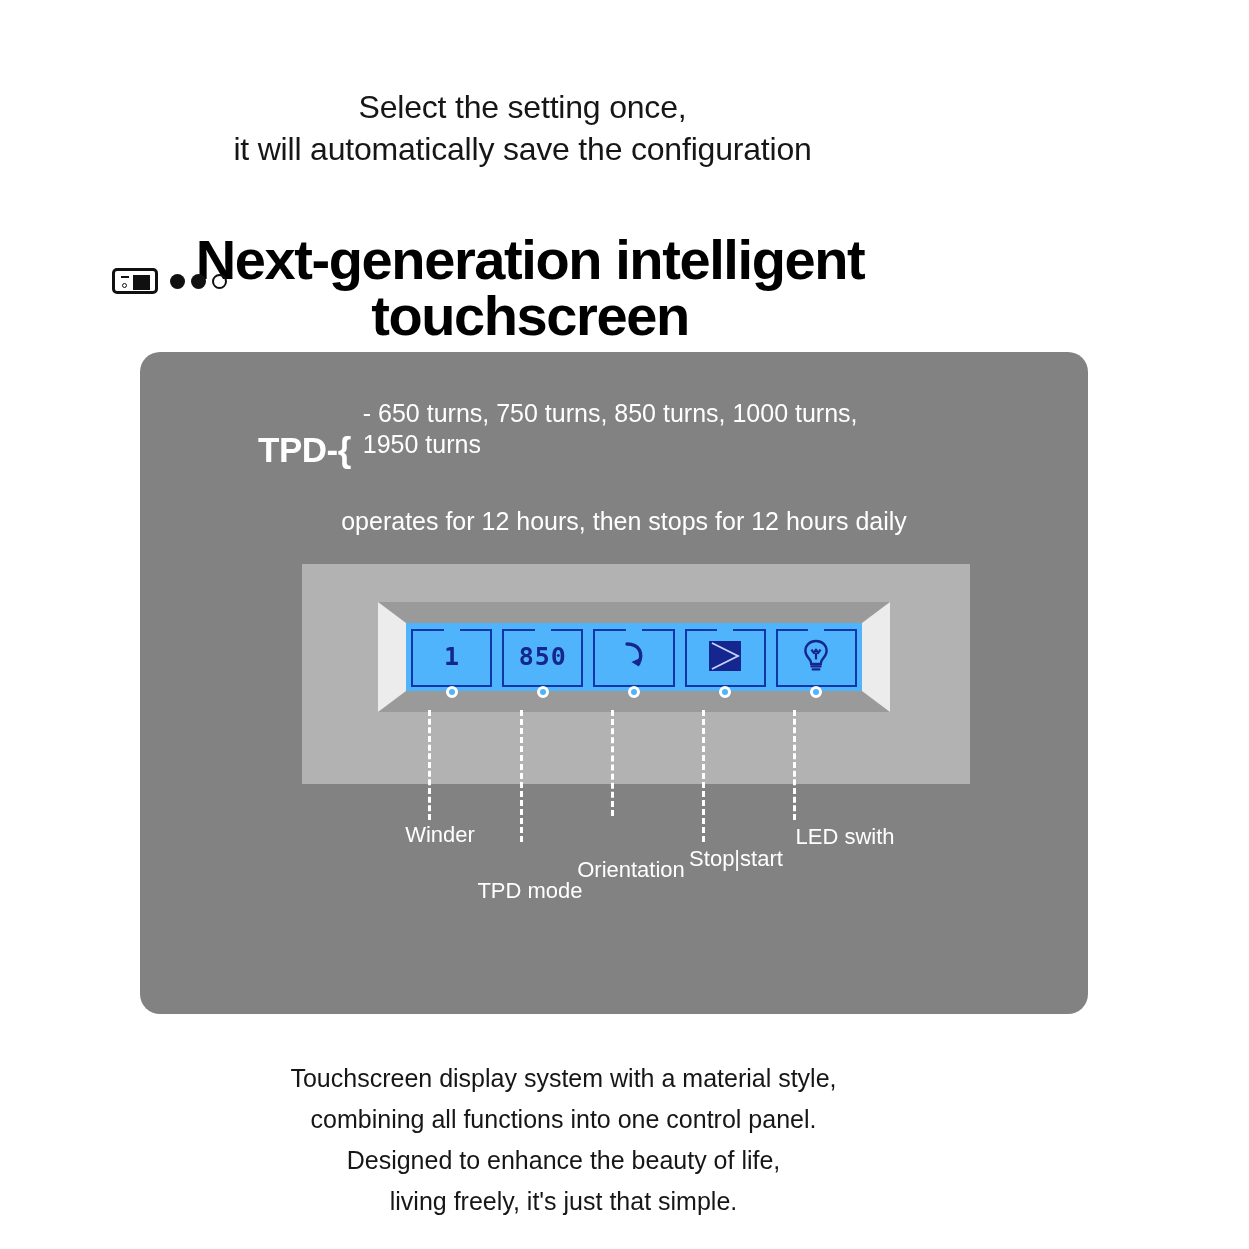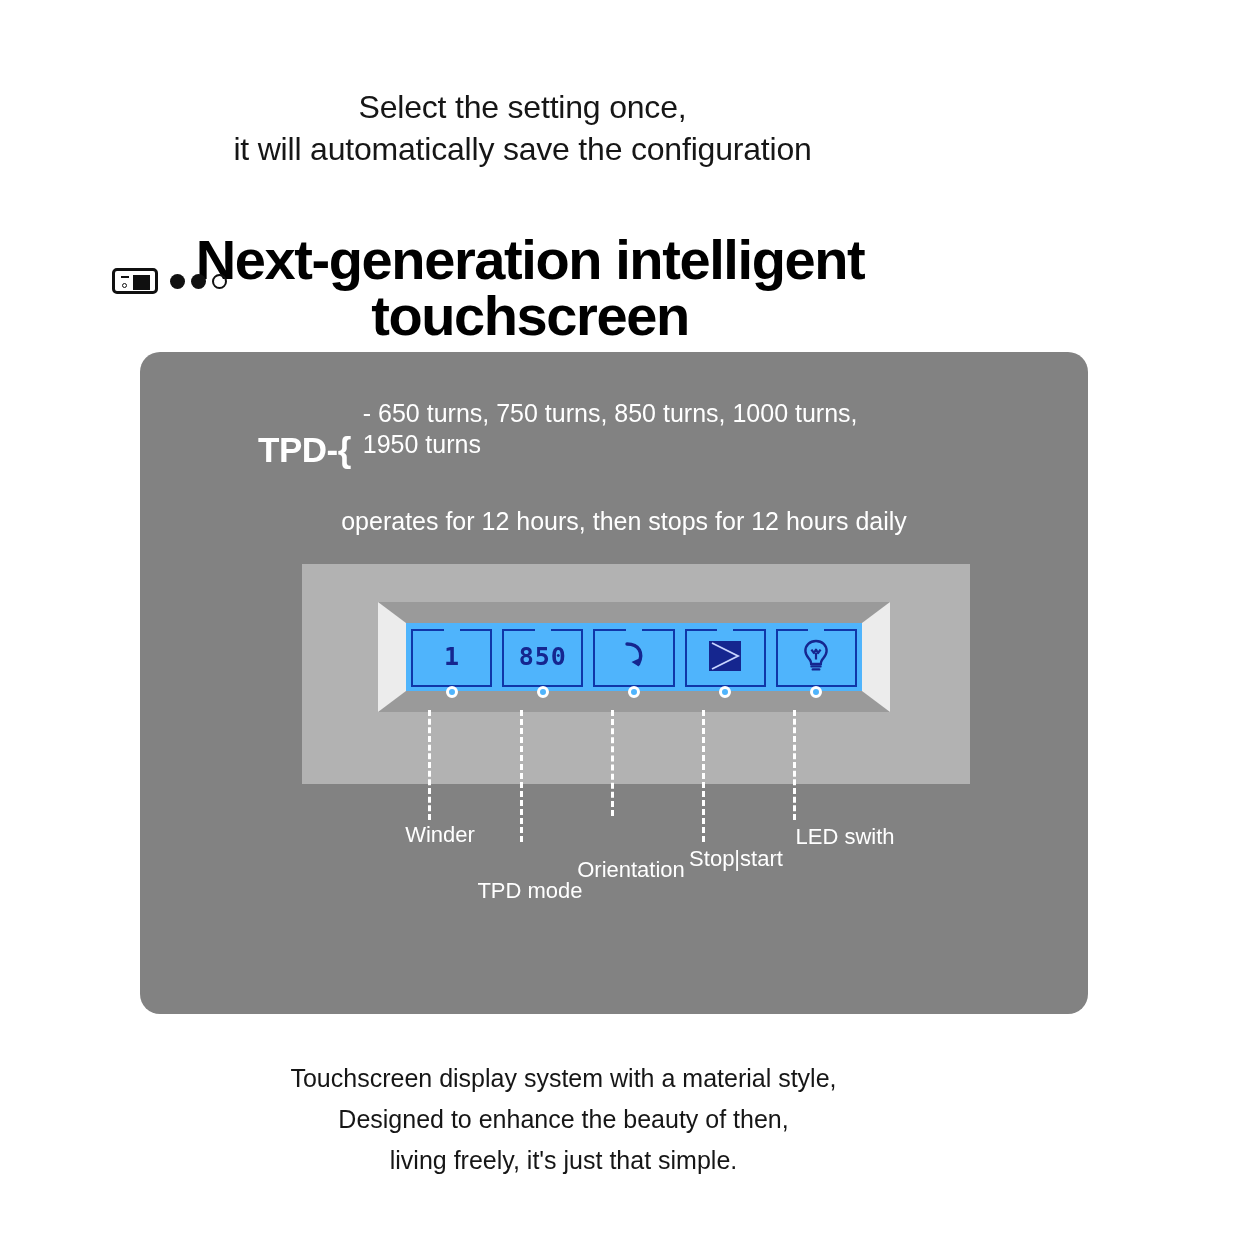--- a/index.html
+++ b/index.html
@@ -417,15 +417,16 @@
   <div class="callout" style="left:300px; top:470px;">Winder</div>
   <div class="callout" style="left:390px; top:494px;margin-top:32px;">TPD mode</div>
   <div class="callout" style="left:491px; top:468px;margin-top:37px;">Orientation</div>
   <div class="callout" style="left:596px; top:494px;">Stop|start</div>
   <div class="callout" style="left:705px; top:472px;text-align:center;">LED swith</div>
 
 </div>
 
 <div class="footer">
   <div class="footer-line">Touchscreen display system with a material style,</div>
-  <div class="footer-line">Designed to enhance the beauty of then,</div>
+  <div class="footer-line">combining all functions into one control panel.</div>
+  <div class="footer-line">Designed to enhance the beauty of life,</div>
   <div class="footer-line">living freely, it's just that simple.</div>
 </div>
 
 </body></html>

